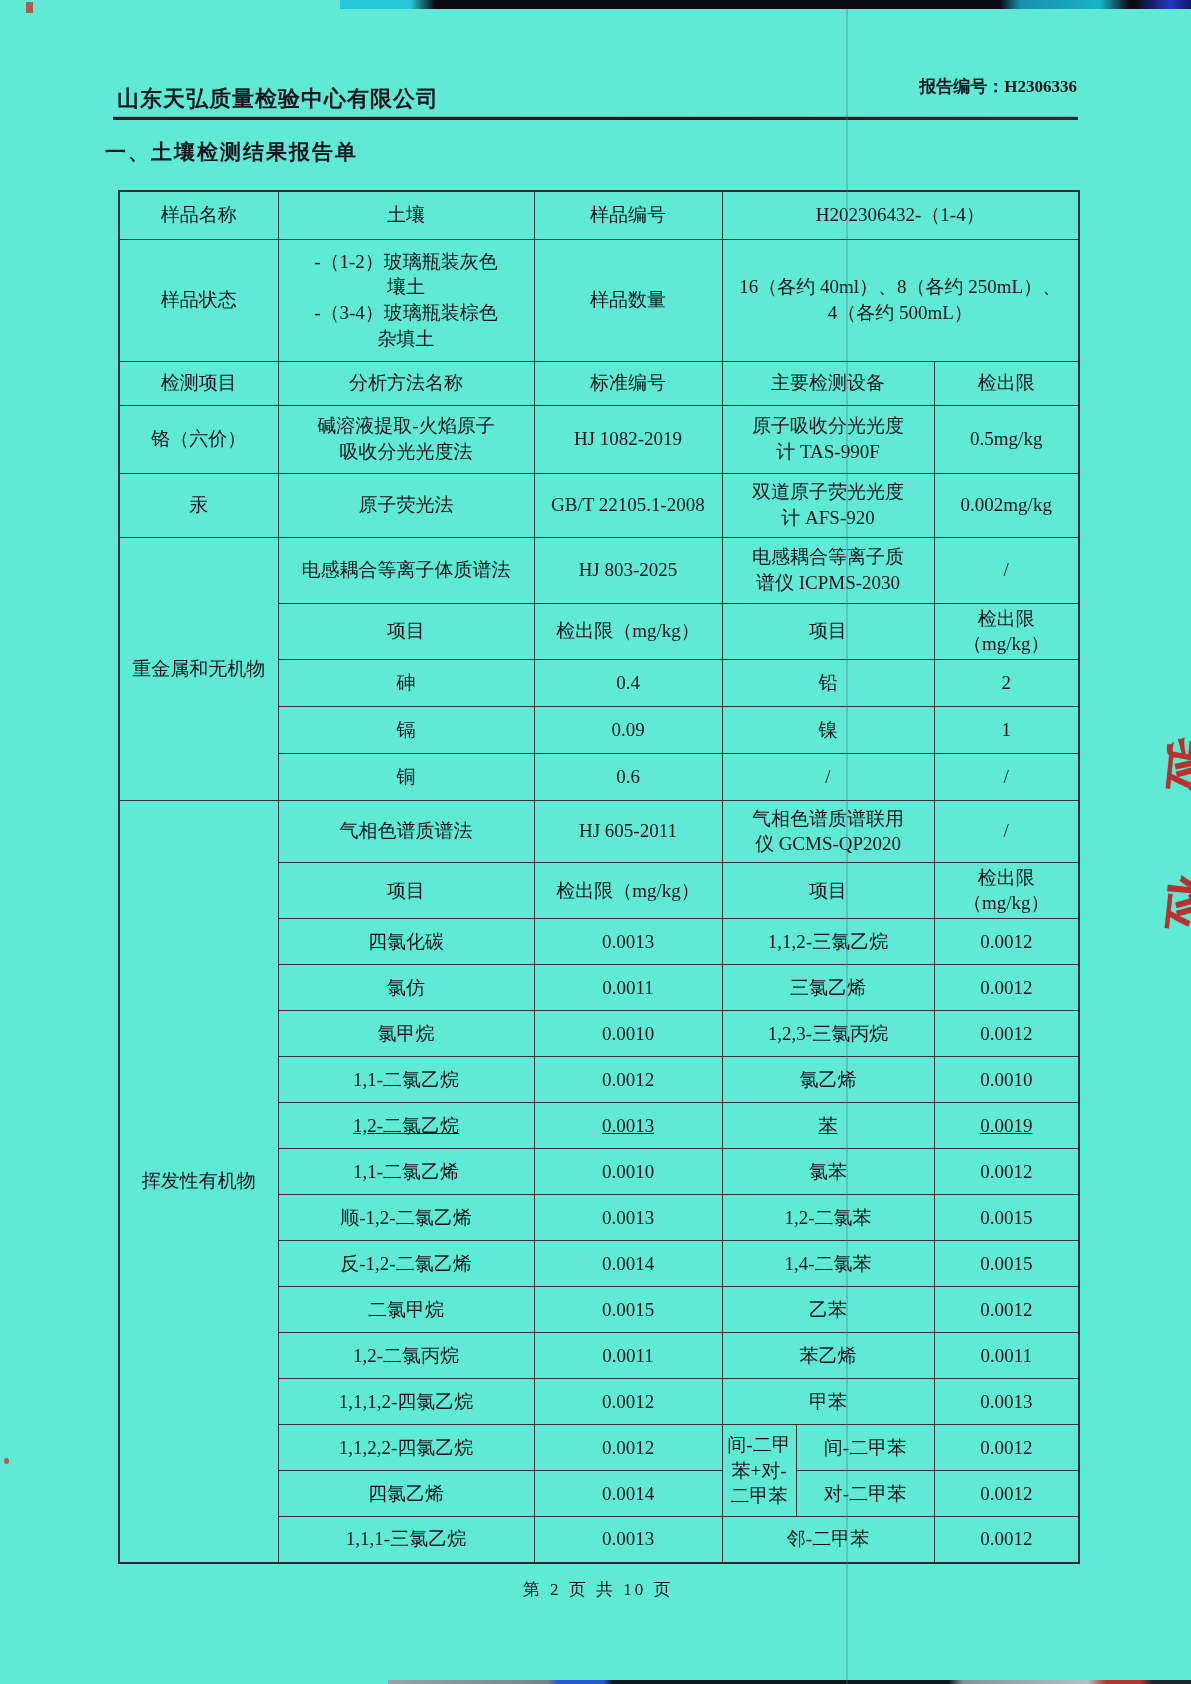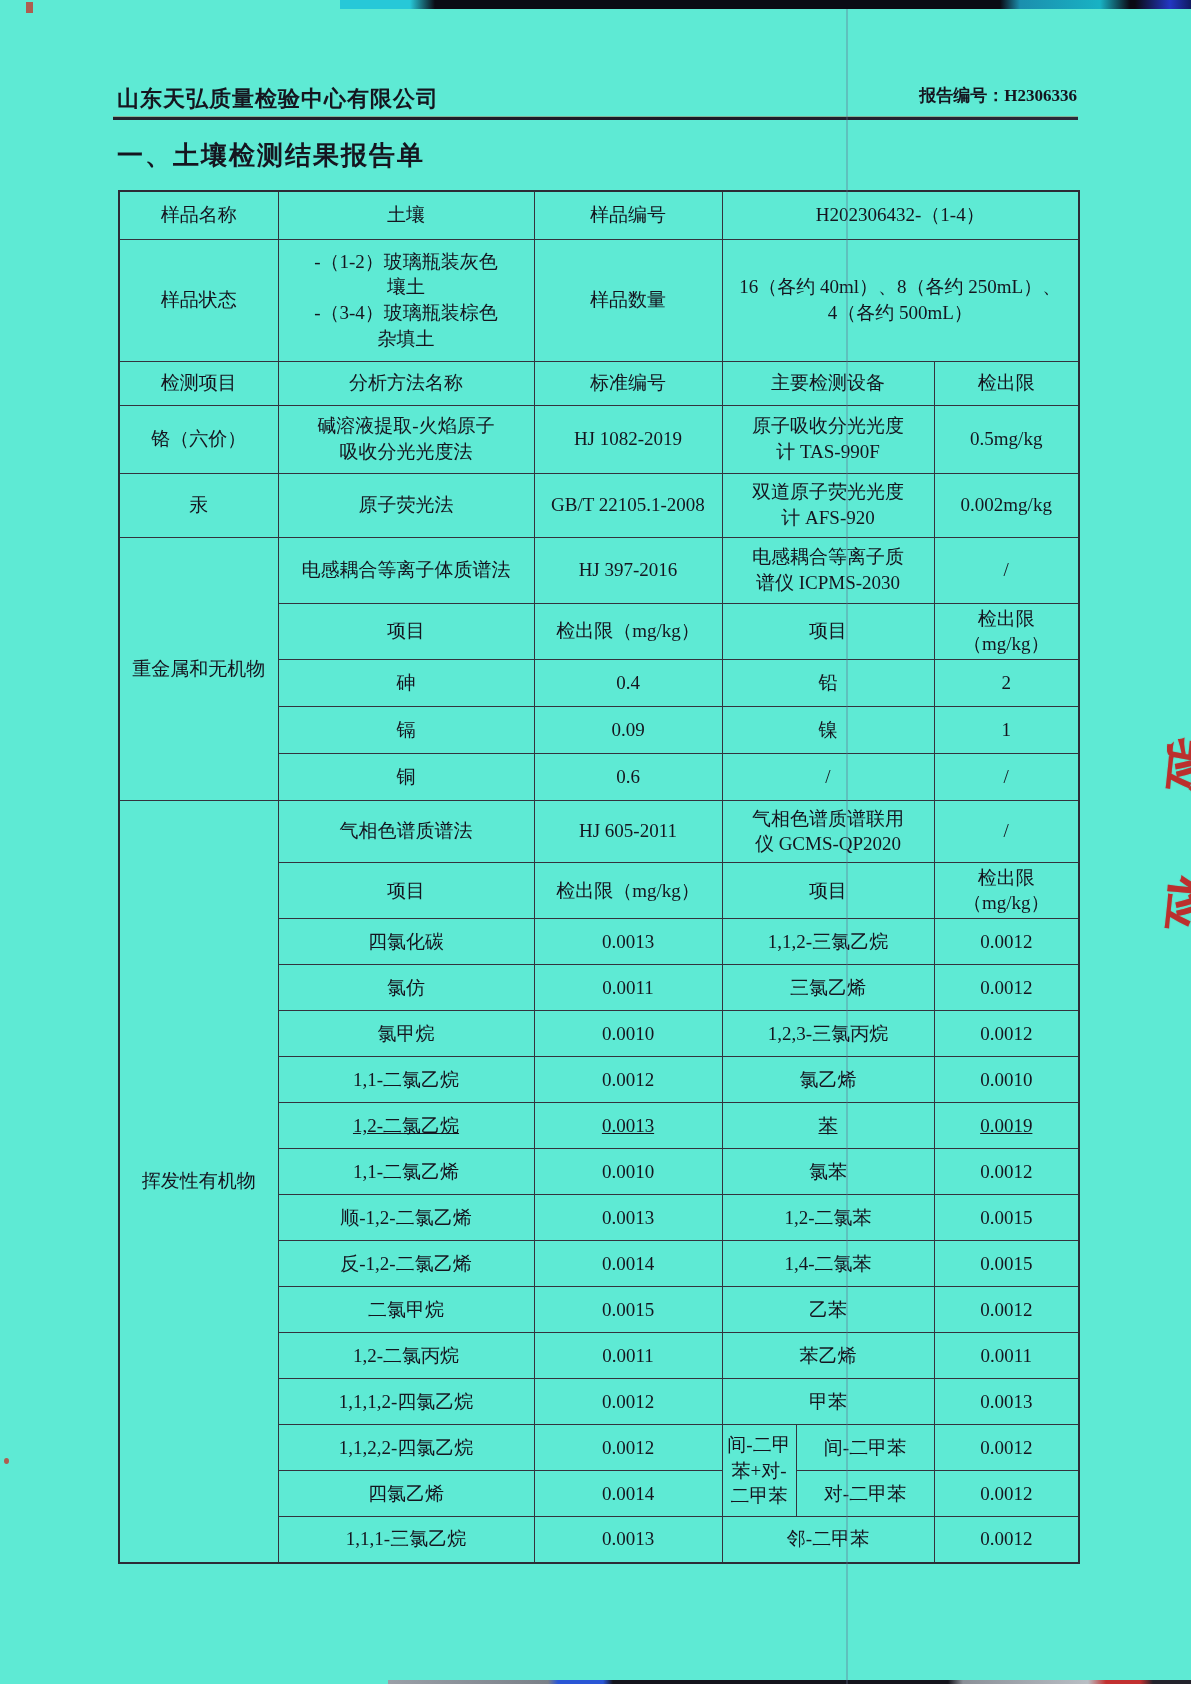--- a/index.html
+++ b/index.html
@@ -21,25 +21,25 @@
   .speck.s1 { left:26px; top:2px; width:7px; height:11px; }
   .speck.s2 { left:4px; top:1458px; width:5px; height:6px; border-radius:50%; }
   
   .stamp { position:absolute; right:-26px; color:rgba(198,28,28,.82); font-weight:bold;
     font-size:54px; transform:rotate(96deg); letter-spacing:0; z-index:6;
     text-shadow:0 0 1px rgba(198,28,28,.5); }
   .stamp.st1 { top:730px; }
   .stamp.st2 { top:868px; }
   
   .hdr-company { position:absolute; left:117px; top:84px; font-size:22px; font-weight:bold; letter-spacing:1px; }
-  .hdr-report-no { position:absolute; right:114px; top:84px; font-size:17px; font-weight:bold; }
+  .hdr-report-no { position:absolute; right:114px; top:75px; font-size:17px; font-weight:bold; }
   .hdr-rule { position:absolute; left:113px; top:117px; width:965px; height:3px;
     background:linear-gradient(90deg,#23232e 0%,#1a1a26 60%,#2a2a3a 100%);
     box-shadow:0 -1px 0 rgba(200,80,40,.35); }
-  .doc-title { position:absolute; left:117px; top:138px; font-size:26px; font-weight:bold; letter-spacing:2px; }
+  .doc-title { position:absolute; left:105px; top:138px; font-size:21px; font-weight:bold; letter-spacing:2px; }
   
   table.report { position:absolute; left:118px; top:190px; width:960px;
     border-collapse:collapse; table-layout:fixed; }
   table.report td {
     border:1.6px solid #33333d; text-align:center; vertical-align:middle;
     font-size:19px; line-height:1.35; white-space:pre-line; padding:2px 3px;
     overflow:visible;
   }
   table.report { border:2.2px solid #2c2c36; }
   td.nowrap { white-space:nowrap; }
@@ -110,21 +110,21 @@
           <td>汞</td>
           <td>原子荧光法</td>
           <td class="nowrap small">GB/T 22105.1-2008</td>
           <td colspan="2">双道原子荧光光度
 计 AFS-920</td>
           <td class="nowrap">0.002mg/kg</td>
         </tr>
         <tr style="height: 66px;">
           <td rowspan="5" class="nowrap small">重金属和无机物</td>
           <td class="nowrap small">电感耦合等离子体质谱法</td>
-          <td>HJ 397-2016</td>
+          <td>HJ 803-2025</td>
           <td colspan="2">电感耦合等离子质
 谱仪 ICPMS-2030</td>
           <td>/</td>
         </tr>
         <tr style="height: 42px;">
           <td>项目</td>
           <td class="nowrap">检出限（mg/kg）</td>
           <td colspan="2">项目</td>
           <td class="nowrap">检出限（mg/kg）</td>
         </tr>
@@ -246,15 +246,16 @@
           <td>0.0013</td>
           <td colspan="2">邻-二甲苯</td>
           <td>0.0012</td>
         </tr>
       </tbody>
   </table>
 
   <div class="stamp st1">验</div>
   <div class="stamp st2">检</div>
 
+  <div class="footer">第 2 页 共 10 页</div>
 
   <div class="scan-band-bottom"></div>
 </div>
 
 </body></html>

